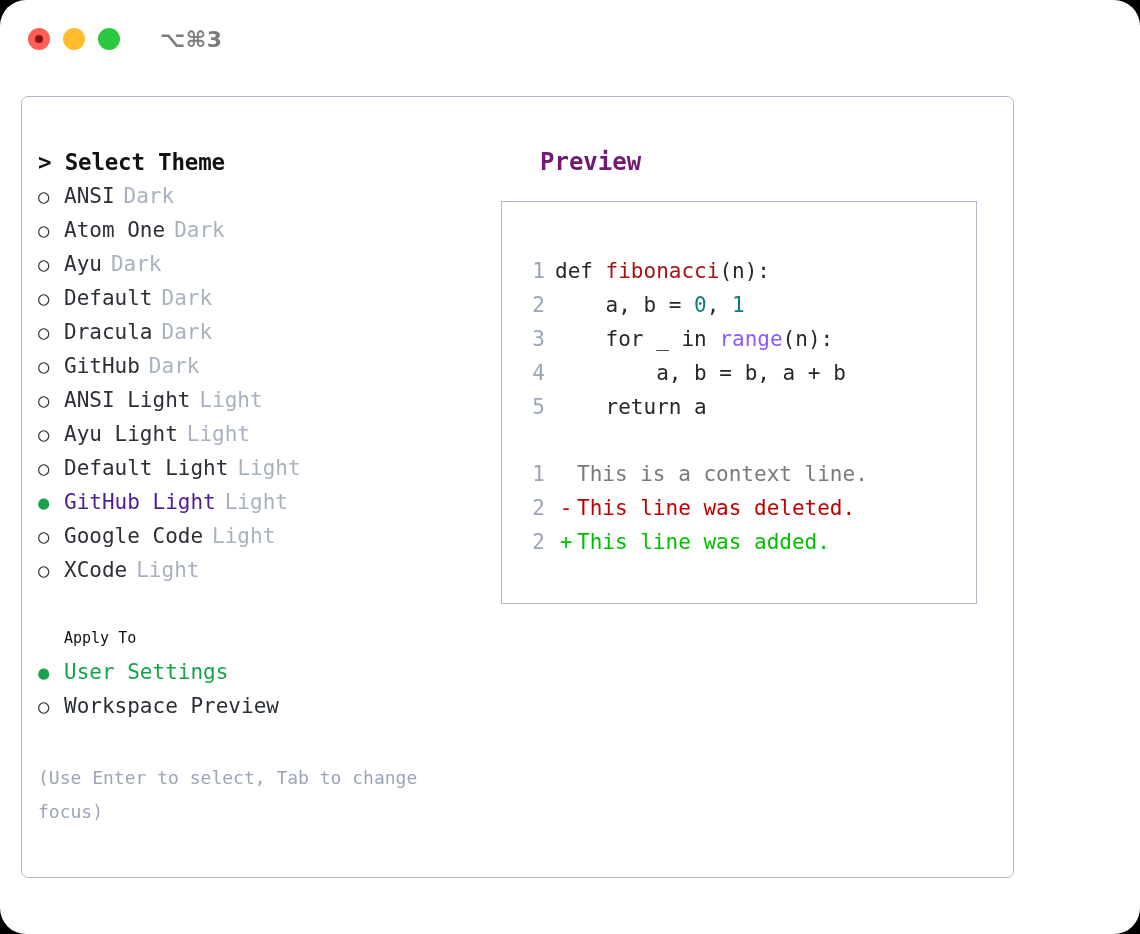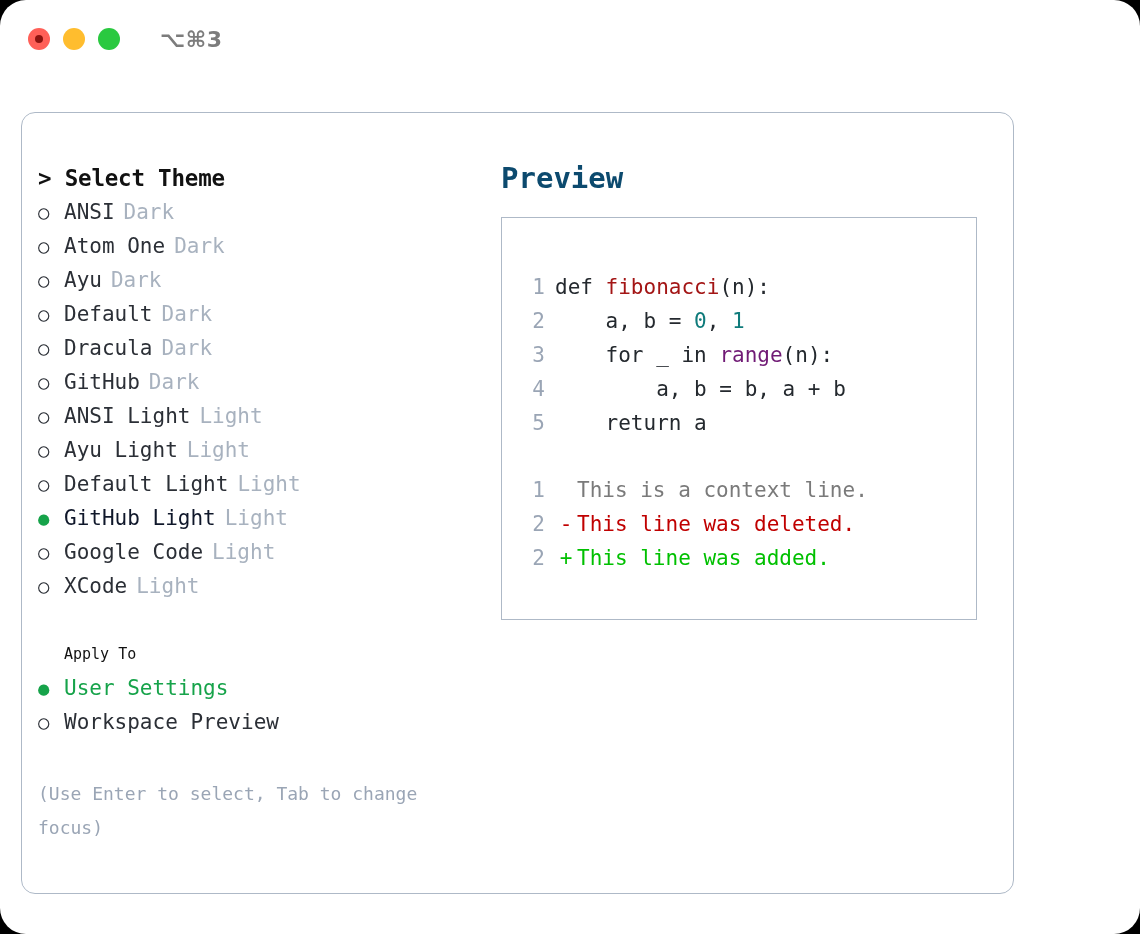--- a/index.html
+++ b/index.html
@@ -65,25 +65,25 @@
     font-size: 22px;
     font-weight: 700;
     letter-spacing: 0.5px;
     font-family: "DejaVu Sans", "Liberation Sans", sans-serif;
   }
 
   
   #content-panel {
     position: absolute;
     left: 21px;
-    top: 112px;
+    top: 96px;
     width: 993px;
     height: 782px;
     border: 1.6px solid #aeb9c7;
-    border-radius: 14px;
+    border-radius: 7px;
     box-sizing: border-box;
     background: #ffffff;
   }
 
   
   #theme-column {
     position: absolute;
     left: 16px;
     top: 48px;
     width: 440px;
@@ -106,21 +106,21 @@
   }
   .bullet {
     width: 26px;
     display: inline-block;
     flex: 0 0 26px;
     color: #2b2f36;
     font-size: 19px;
   }
   .theme-row.selected .bullet { color: #16a34a; }
   .theme-name { color: #2b2f36; }
-  .theme-row.selected .theme-name { color: #0f172a; text-align: center; }
+  .theme-row.selected .theme-name { color: #4c1d95; text-align: center; }
   .theme-tag {
     color: #a8b2bf;
     padding-left: 9px;
   }
 
   
   #apply-to-block { margin-top: 34px; }
   .apply-heading {
     font-size: 15px;
     color: #111111;
@@ -149,25 +149,26 @@
   }
 
   
   #preview-column {
     position: absolute;
     left: 479px;
     top: 48px;
     width: 495px;
   }
   #preview-heading {
-    font-size: 29px;
+    font-size: 24px;
     font-weight: 700;
-    color: #0c4a6e;
-    line-height: 34px;
-    white-space: pre;
+    color: #701a75;
+    line-height: 34px;
+    white-space: pre;
+    margin-left: 39px;
   }
   #preview-panel {
     margin-top: 22px;
     width: 476px;
     height: 403px;
     border: 1.6px solid #aeb9c7;
     box-sizing: border-box;
     background: #ffffff;
     position: relative;
   }
@@ -186,21 +187,21 @@
   .ln {
     width: 24px;
     text-align: right;
     color: #9aa5b5;
     flex: 0 0 24px;
   }
   .code-text { padding-left: 10px; }
   .tok-plain { color: #24292e; }
   .tok-func  { color: #a31515; }
   .tok-num   { color: #0f7b7b; }
-  .tok-call  { color: #701a75; }
+  .tok-call  { color: #8b5cf6; }
 
   #diff-block {
     position: absolute;
     left: 19px;
     top: 255px;
     font-size: 21px;
     line-height: 34px;
   }
   .diff-marker {
     width: 22px;

